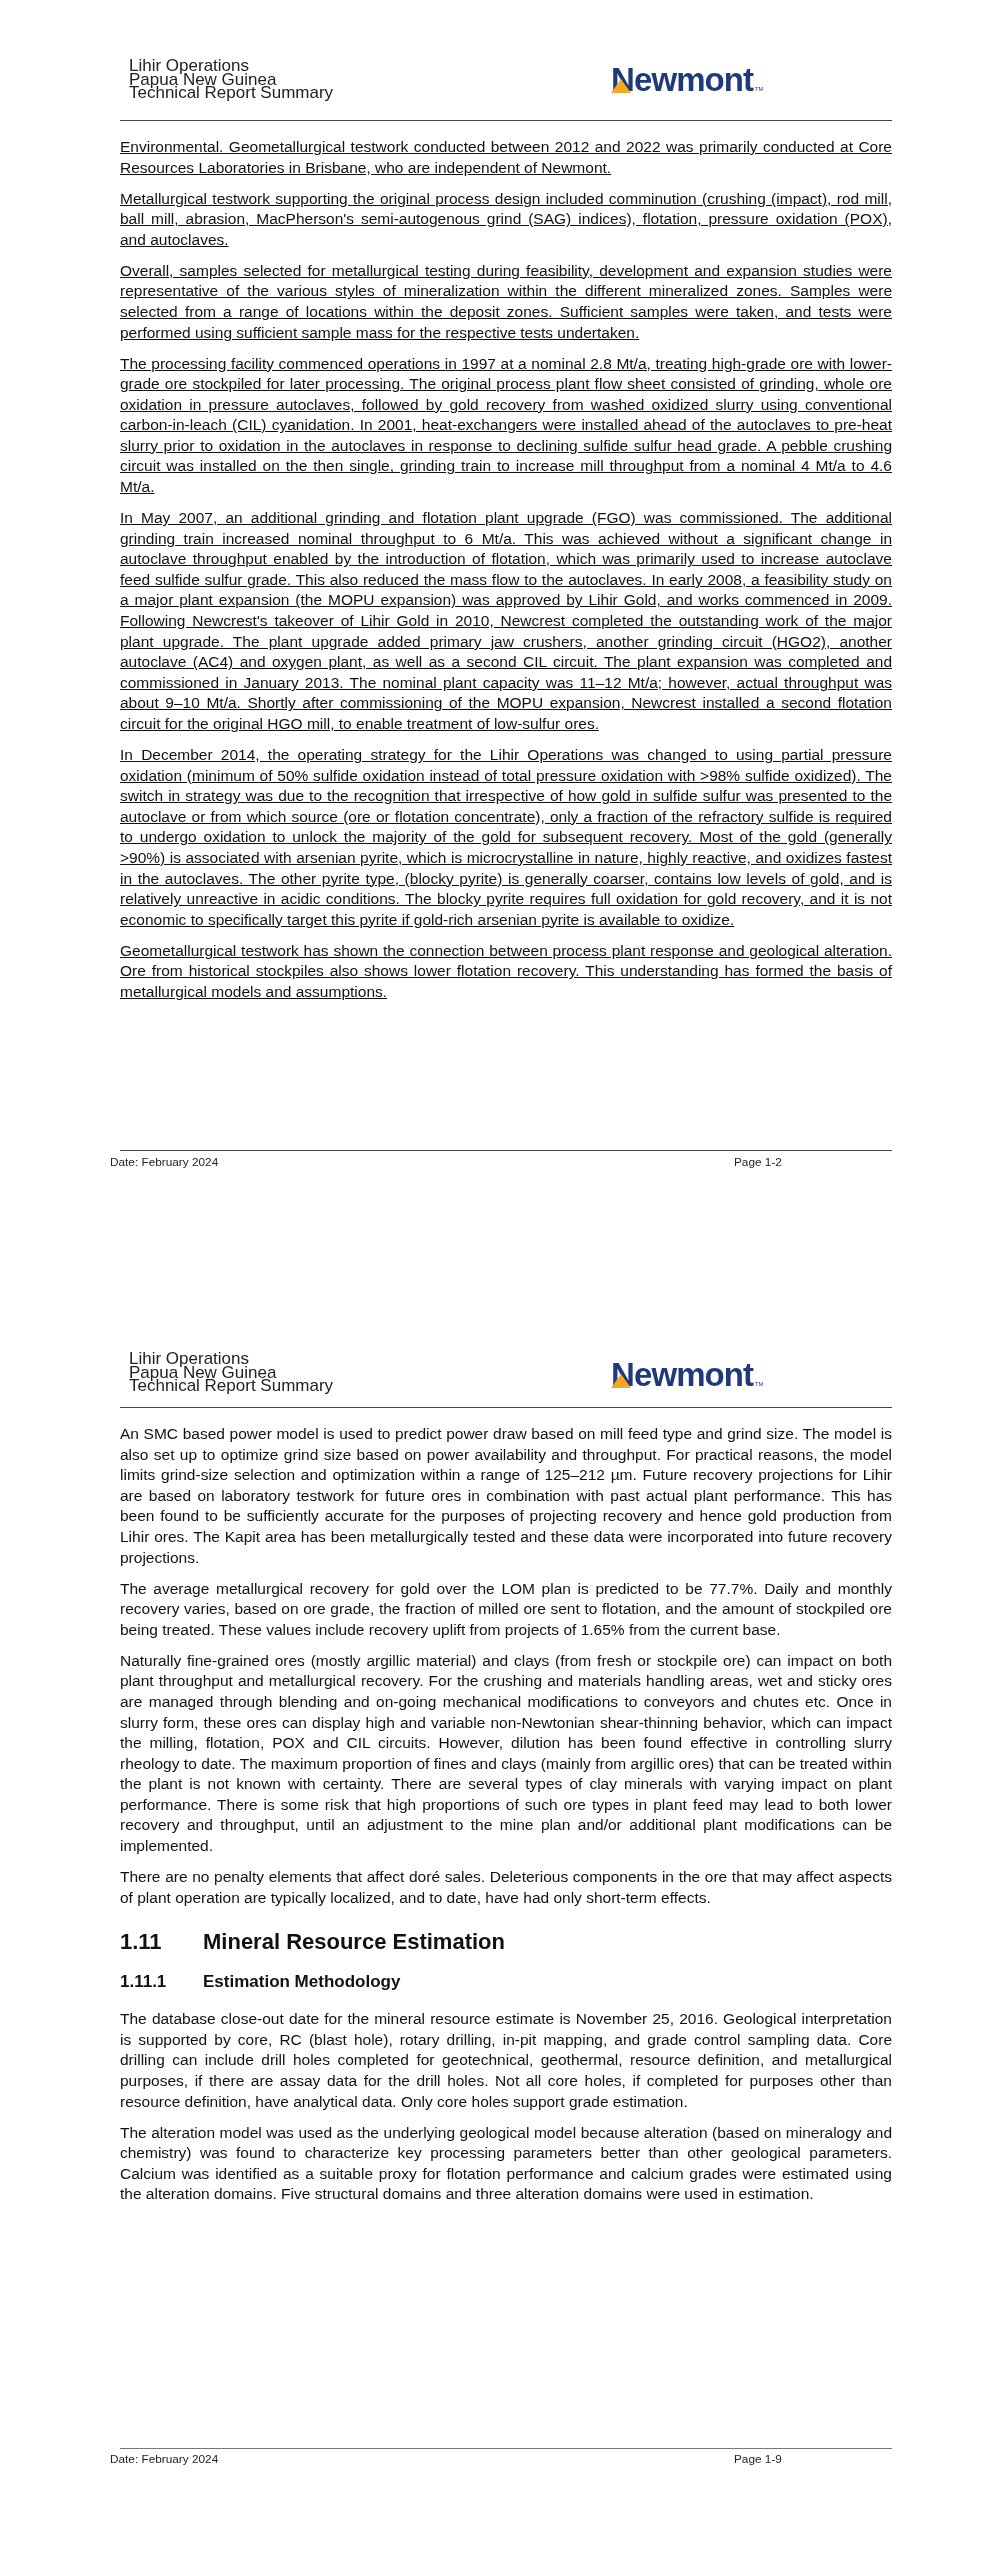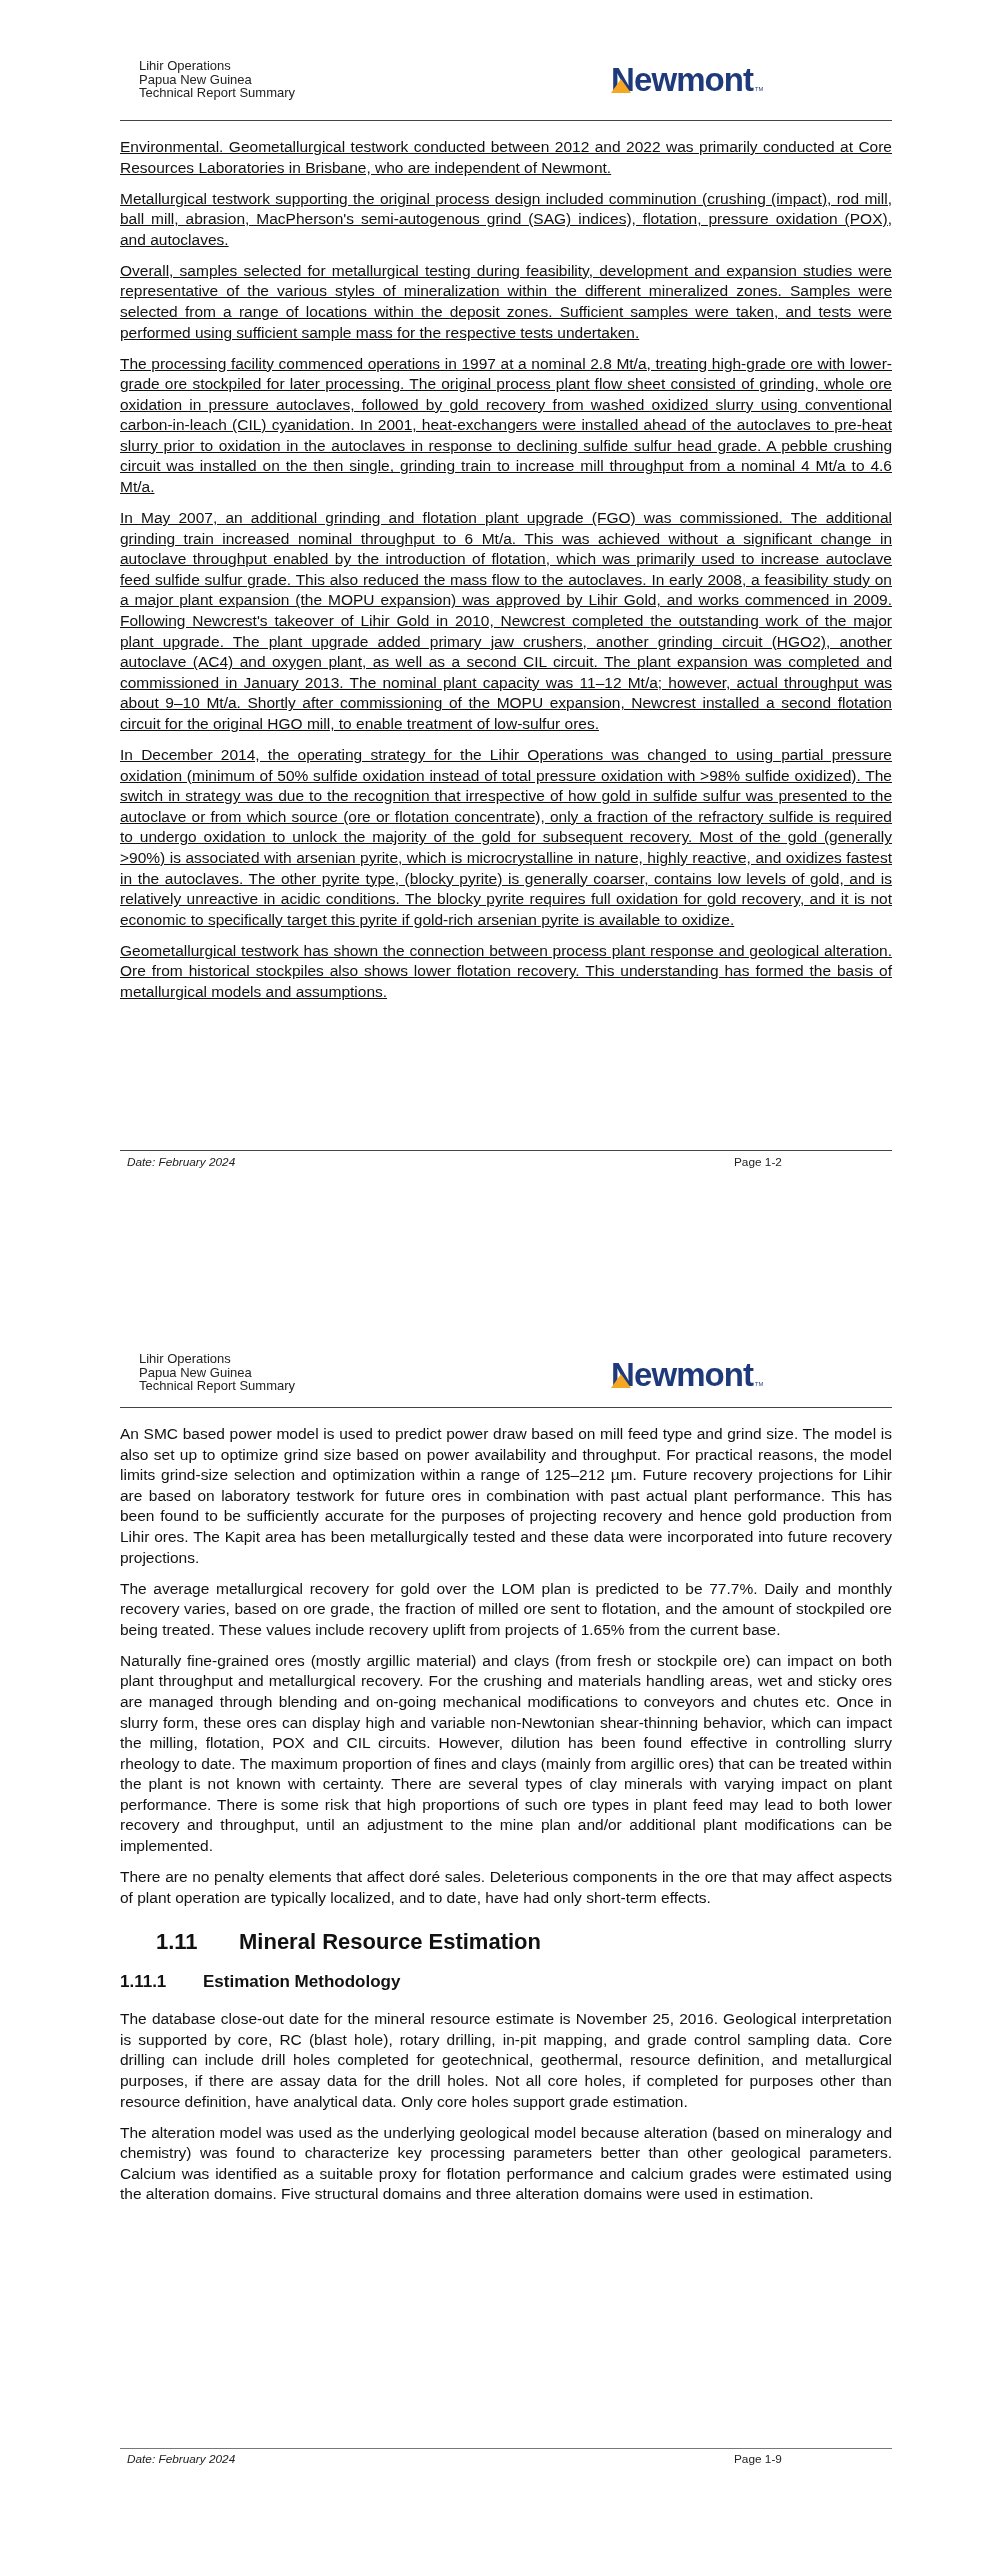--- a/index.html
+++ b/index.html
@@ -2,21 +2,21 @@
 <html style="font-size:15px"><head>
 <meta charset="utf-8">
 <style>
   html, body { margin: 0; padding: 0; background: #ffffff; }
   body { width: 995px; height: 2576px; position: relative; overflow: hidden;
          font-family: "Liberation Sans", sans-serif; color: #111; }
   .page { position: absolute; left: 0; width: 995px; }
   .page1 { top: 0; height: 1217px; }
   .page2 { top: 1302px; height: 1274px; }
 
-  .hdr-left { position: absolute; left: 139px; font-size: 13px; line-height: 13.7px; color: #222; }
+  .hdr-left { position: absolute; left: 129px; font-size: 17px; line-height: 13.7px; color: #222; }
   .page1 .hdr-left { top: 59px; }
   .page2 .hdr-left { top: 50px; }
 
   .logo { position: absolute; left: 611px; height: 32px; display: flex; align-items: flex-end; justify-content: flex-end; }
   .page1 .logo { top: 64px; }
   .page2 .logo { top: 57px; }
   .logo-text { font-family: "Liberation Sans", sans-serif; font-weight: bold; font-size: 33px;
                color: #1f3a7a; letter-spacing: -0.9px; line-height: 32px; position: relative; }
   .logo-tri { position: absolute; left: 0; bottom: 2.8px; width: 0; height: 0;
               border-left: 10.4px solid transparent; border-right: 10.4px solid transparent;
@@ -29,24 +29,24 @@
   .page1 .rule.bottom { top: 1150px; }
   .page2 .rule.bottom { top: 1146px; border-top-color: #777; }
 
   .content { position: absolute; left: 120px; width: 772px; }
   .page1 .content { top: 137px; text-decoration: underline; }
   .page2 .content { top: 122px; }
   .content p { margin: 0 0 10.4px 0; font-size: 15.5px; line-height: 20.6px; text-align: justify; }
 
   .h2 { font-size: 22px; font-weight: bold; margin: 21px 0 17px 0; display: flex; }
   .h3 { font-size: 17px; font-weight: bold; margin: 0 0 17px 0; display: flex; }
-  .h2 .num { width: 83px; margin-left: 36px; }
+  .h2 .num { width: 83px; }
   .h3 .num { width: 83px; }
 
-  .ftr-date { position: absolute; left: 127px; font-size: 11.8px; color: #222; font-style: italic; }
+  .ftr-date { position: absolute; left: 110px; font-size: 11.8px; color: #222; }
   .ftr-page { position: absolute; left: 734px; font-size: 11.8px; color: #222; }
   .page1 .ftr-date, .page1 .ftr-page { top: 1155px; }
   .page2 .ftr-date, .page2 .ftr-page { top: 1150px; }
 </style>
 </head>
 <body>
 
 <div class="page page1">
   <div class="hdr-left">
     <div>Lihir Operations</div>

